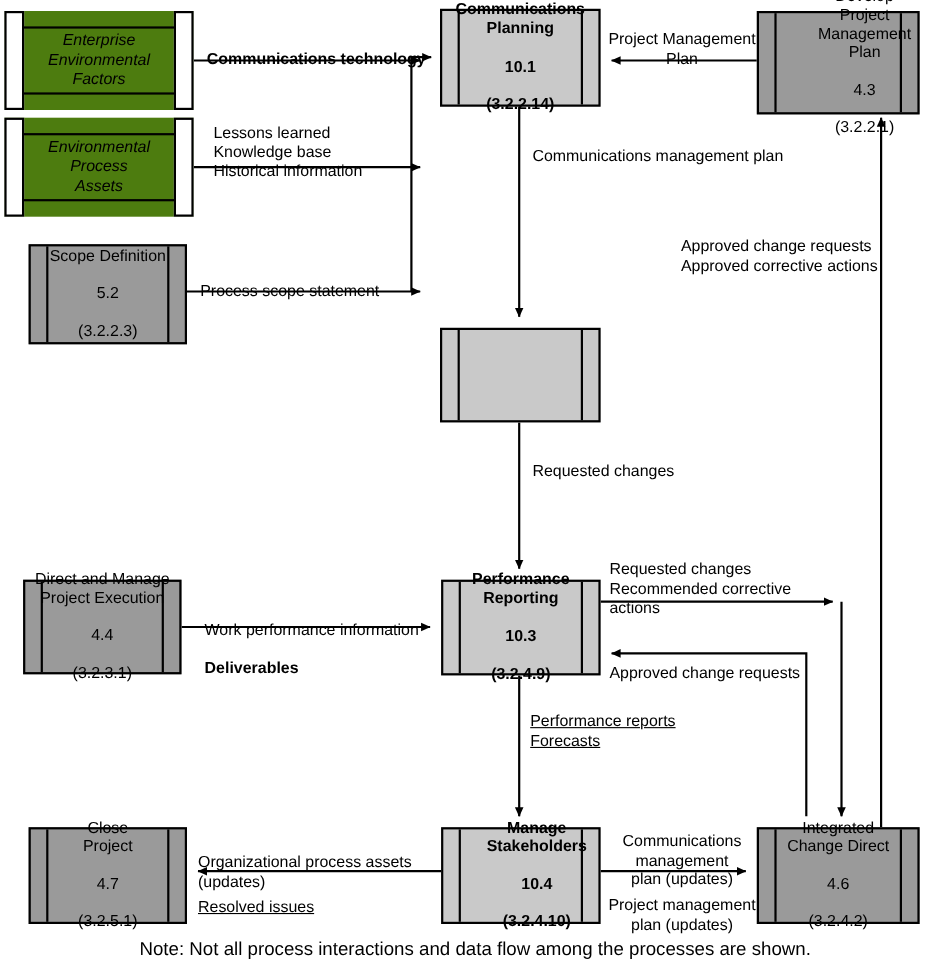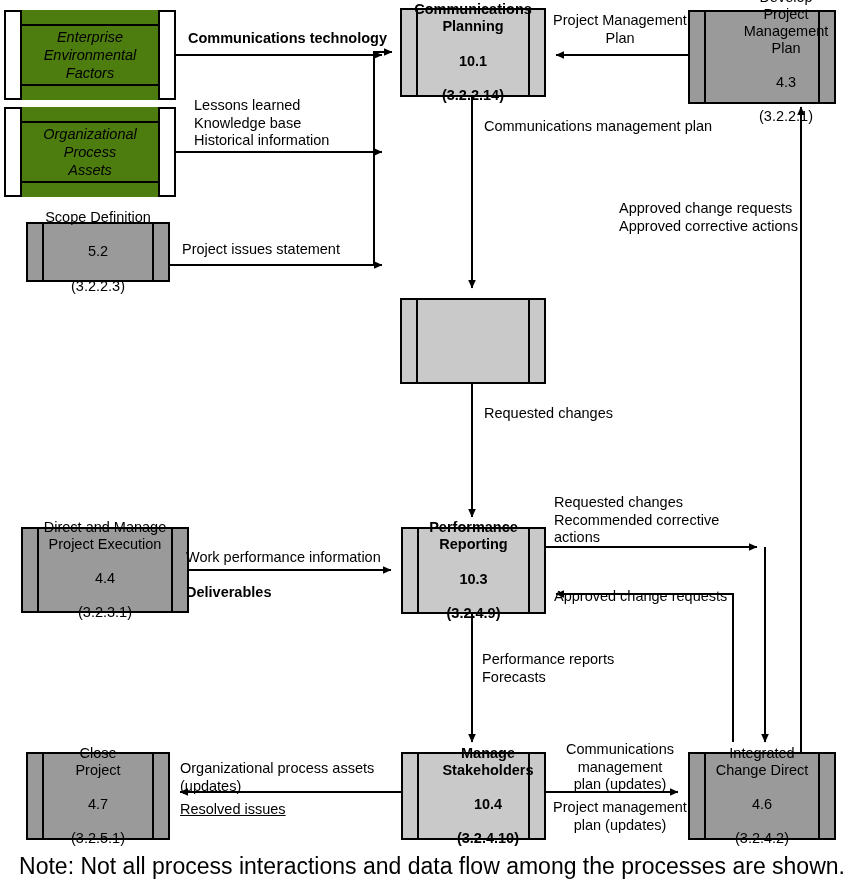--- a/index.html
+++ b/index.html
@@ -110,31 +110,32 @@
     white-space: pre-line;
   }
 
   
   .flabel {
     position: absolute;
     font-size: 14.5px;
     line-height: 1.22;
     white-space: pre-line;
     z-index: 6;
+    margin-top: 16px;
   }
   .flabel.center { text-align: center; }
   .flabel.left   { text-align: left; }
 
   
   .note {
     position: absolute;
     left: 0;
     right: 0;
     text-align: center;
-    font-size: 23px;
+    font-size: 17px;
     z-index: 6;
   }
 </style>
 </head>
 <body>
 
 <div id="canvas">
 
   <svg id="svg-layer" viewBox="0 0 864 888" xmlns="http://www.w3.org/2000/svg">
     <defs>
@@ -182,21 +183,21 @@
     <div class="rail bottom"></div>
     <div class="txt">Enterprise
 Environmental Factors</div>
   </div>
 
   <div class="store" style="left:4px; top:107px; width:172px; height:90px;">
     <div class="bar left"></div>
     <div class="bar right"></div>
     <div class="rail top"></div>
     <div class="rail bottom"></div>
-    <div class="txt">Organizational Process
+    <div class="txt">Environmental Process
 Assets</div>
   </div>
 
   <div class="proc light" style="left:400px; top:8px; width:146px; height:89px;">
     <div class="inner" style="left:14px; right:14px;"></div>
     <div class="txt"><span>Communications
 Planning</span>
       <br><span>10.1</span>
       <br><span>(3.2.2.14)</span>
     </div>
@@ -205,33 +206,33 @@
   <div class="proc dark" style="left:688px; top:10px; width:148px; height:94px;padding-left:48px;">
     <div class="inner" style="left:14px; right:14px;"></div>
     <div class="txt"><span>Develop Project
 Management
 Plan</span>
       <br><span>4.3</span>
       <br><span>(3.2.2.1)</span>
     </div>
   </div>
 
-  <div class="proc dark" style="left:26px; top:222px; width:144px; height:60px;">
+  <div class="proc dark" style="left:26px; top:222px; width:144px; height:91px;">
     <div class="inner" style="left:14px; right:14px;"></div>
     <div class="txt"><span>Scope Definition</span>
       <br><span>5.2</span>
       <br><span>(3.2.2.3)</span>
     </div>
   </div>
 
   <div class="proc light" style="left:400px; top:298px; width:146px; height:86px;">
     <div class="inner" style="left:14px; right:14px;"></div>
   </div>
 
-  <div class="proc dark" style="left:21px; top:527px; width:168px; height:86px;">
+  <div class="proc dark" style="left:21px; top:527px; width:144px; height:86px;">
     <div class="inner" style="left:14px; right:14px;"></div>
     <div class="txt"><span>Direct and Manage
 Project Execution</span>
       <br><span>4.4</span>
       <br><span>(3.2.3.1)</span>
     </div>
   </div>
 
   <div class="proc light" style="left:401px; top:527px; width:145px; height:87px;">
     <div class="inner" style="left:14px; right:14px;"></div>
@@ -268,21 +269,21 @@
       <br><span>(3.2.4.2)</span>
     </div>
   </div>
 
   <div class="flabel left" style="left:188px; top:30px; width:230px;font-weight:bold;">Communications technology</div>
 
   <div class="flabel left" style="left:194px; top:97px; width:230px;">Lessons learned
 Knowledge base
 Historical information</div>
 
-  <div class="flabel left" style="left:182px; top:241px; width:230px;">Project issues statement</div>
+  <div class="flabel left" style="left:182px; top:241px; width:230px;">Process scope statement</div>
 
   <div class="flabel center" style="left:552px; top:12px; width:136px;">Project Management
 Plan</div>
 
   <div class="flabel left" style="left:484px; top:118px; width:280px;">Communications management plan</div>
 
   <div class="flabel left" style="left:619px; top:200px; width:240px;">Approved change requests
 Approved corrective actions</div>
 
   <div class="flabel left" style="left:484px; top:405px; width:220px;">Requested changes</div>
@@ -290,21 +291,21 @@
   <div class="flabel left" style="left:186px; top:549px; width:220px;">Work performance information</div>
 
   <div class="flabel left" style="left:186px; top:584px; width:200px;font-weight:bold;">Deliverables</div>
 
   <div class="flabel left" style="left:554px; top:494px; width:220px;">Requested changes
 Recommended corrective
 actions</div>
 
   <div class="flabel left" style="left:554px; top:588px; width:220px;">Approved change requests</div>
 
-  <div class="flabel left" style="left:482px; top:651px; width:200px;">Performance reports
+  <div class="flabel left" style="left:482px; top:632px; width:200px;text-decoration:underline;">Performance reports
 Forecasts</div>
 
   <div class="flabel left" style="left:180px; top:760px; width:230px;">Organizational process assets
 (updates)</div>
 
   <div class="flabel left" style="left:180px; top:801px; width:200px;text-decoration:underline;">Resolved issues</div>
 
   <div class="flabel center" style="left:550px; top:741px; width:140px;">Communications
 management
 plan (updates)</div>

